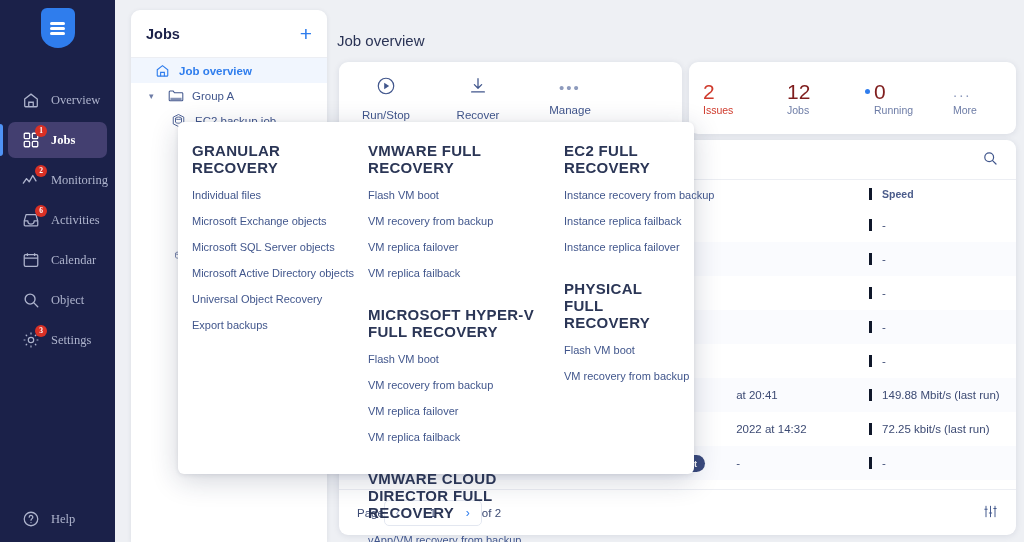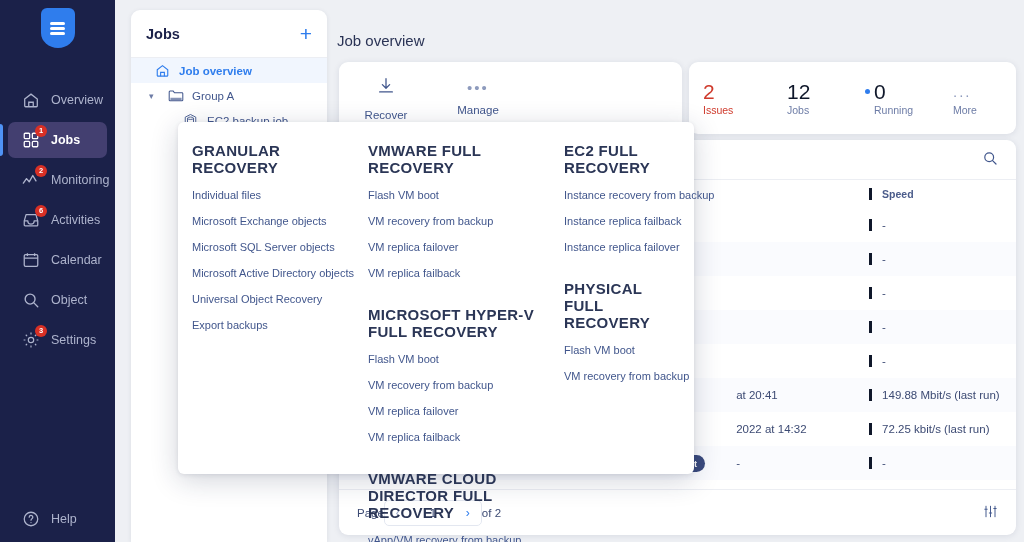--- a/index.html
+++ b/index.html
@@ -8,21 +8,21 @@
     font-family: "Liberation Sans", sans-serif;
     background: #eef0f4;
     overflow: hidden;
   }
   #app { position: relative; width: 1024px; height: 542px; }
 
   
   .rail {
     position: absolute; left: 0; top: 0; width: 115px; height: 542px;
     background: #1b2149;
-    display: flex; flex-direction: column; align-items: center;
+    display: flex; flex-direction: column; align-items: center; font-family: Liberation Serif, serif;
   }
   .logo { margin-top: 8px; width: 38px; height: 44px; position: relative; }
   .shield {
     width: 34px; height: 40px; background: #2f7ded;
     border-radius: 6px 6px 50% 50% / 6px 6px 38% 38%;
     display: flex; flex-direction: column; align-items: center;
     justify-content: center; gap: 2px; margin: 0 auto;
   }
   .shield i { display:block; width: 15px; height: 3px; background: #fff; border-radius: 2px; }
   .corner-mark {
@@ -68,21 +68,21 @@
     padding: 0 15px; border-bottom: 1px solid #eceef3;
   }
   .jobs-title { font-size: 14.5px; font-weight: bold; color: #1b2149; }
   .plus { color: #2f7ded; font-size: 21px; line-height: 1; cursor: pointer; font-weight: 300; }
   .tree-row {
     display: flex; align-items: center; gap: 9px; height: 25px;
     padding-left: 24px; font-size: 11.5px; color: #41568c; cursor: pointer;
   }
   .tree-row.sel { background: #f1f6fe; color: #2f7ded; font-weight: bold; }
   .tree-row.lv2 { padding-left: 18px; }
-  .tree-row.lv3 { padding-left: 52px; }
+  .tree-row.lv3 { padding-left: 40px; }
   .chev { width:10px; color:#6d7ca6; font-size: 9px; flex: none; }
   .t-ico { width: 15px; height: 15px; flex: none; position: relative; }
 
   
   .main { position: absolute; left: 331px; top: 0; width: 693px; height: 542px; }
   .page-title { font-size: 15px; color: #2a3355; padding: 32px 0 0 6px; }
 
   .card {
     background: #fff; border-radius: 9px;
     box-shadow: 0 1px 6px rgba(30,40,80,.10);
@@ -96,21 +96,21 @@
     gap: 9px; cursor: pointer;
   }
   .tool-lbl { font-size: 11.5px; color: #41568c; }
   .dots { letter-spacing: 2px; color: #8e9bbd; font-size: 15px; line-height: 14px; }
 
   .stats-card {
     position: absolute; left: 358px; top: 62px; width: 327px; height: 72px;
     display: flex; align-items: center; padding-left: 14px; gap: 26px;
   }
   .stat { display: flex; flex-direction: column; align-items: flex-start; cursor: pointer; }
-  .stat-num { font-size: 21px; color: #0f172a; line-height: 24px; font-weight: 400; }
+  .stat-num { font-size: 21px; color: #7f1d1d; line-height: 24px; font-weight: 400; }
   .stat-num.red { color: #cf3a2c; }
   .stat-lbl { font-size: 10.5px; color: #6d7ca6; margin-top: 0; }
   .dot { display:inline-block; width:5px;height:5px;border-radius:50%;background:#2f7ded;
          vertical-align: middle; margin-right: 4px; margin-bottom: 3px;}
 
   .table-card {
     position: absolute; left: 8px; top: 140px; width: 677px; height: 395px;
     overflow: hidden;
   }
   .tbl-search {
@@ -318,20 +318,29 @@
             <path d="M6 7v5c0 .9 1.8 1.6 4 1.6s4-.7 4-1.6V7"></path>
         </svg>
       </span>
     </div>
   </div>
 
   <div class="main">
     <div class="page-title">Job overview</div>
 
     <div class="card toolbar-card">
+      <div class="tool">
+        <span>
+          <svg width="20" height="20" viewBox="0 0 22 22" fill="none" stroke="#41568c" stroke-width="1.3">
+            <circle cx="11" cy="11" r="8.5"></circle>
+              <path d="M9 7.5l5.5 3.5L9 14.5z" fill="#41568c" stroke="none"></path>
+          </svg>
+        </span>
+        <span class="tool-lbl">Run/Stop</span>
+      </div>
       <div class="tool">
         <span>
           <svg width="20" height="20" viewBox="0 0 22 22" fill="none" stroke="#41568c" stroke-width="1.4" stroke-linecap="round" stroke-linejoin="round">
             <path d="M11 3v10M7 9.5l4 4 4-4M4 17.5h14"></path>
           </svg>
         </span>
         <span class="tool-lbl">Recover</span>
       </div>
       <div class="tool">
         <span class="dots">•••</span>

